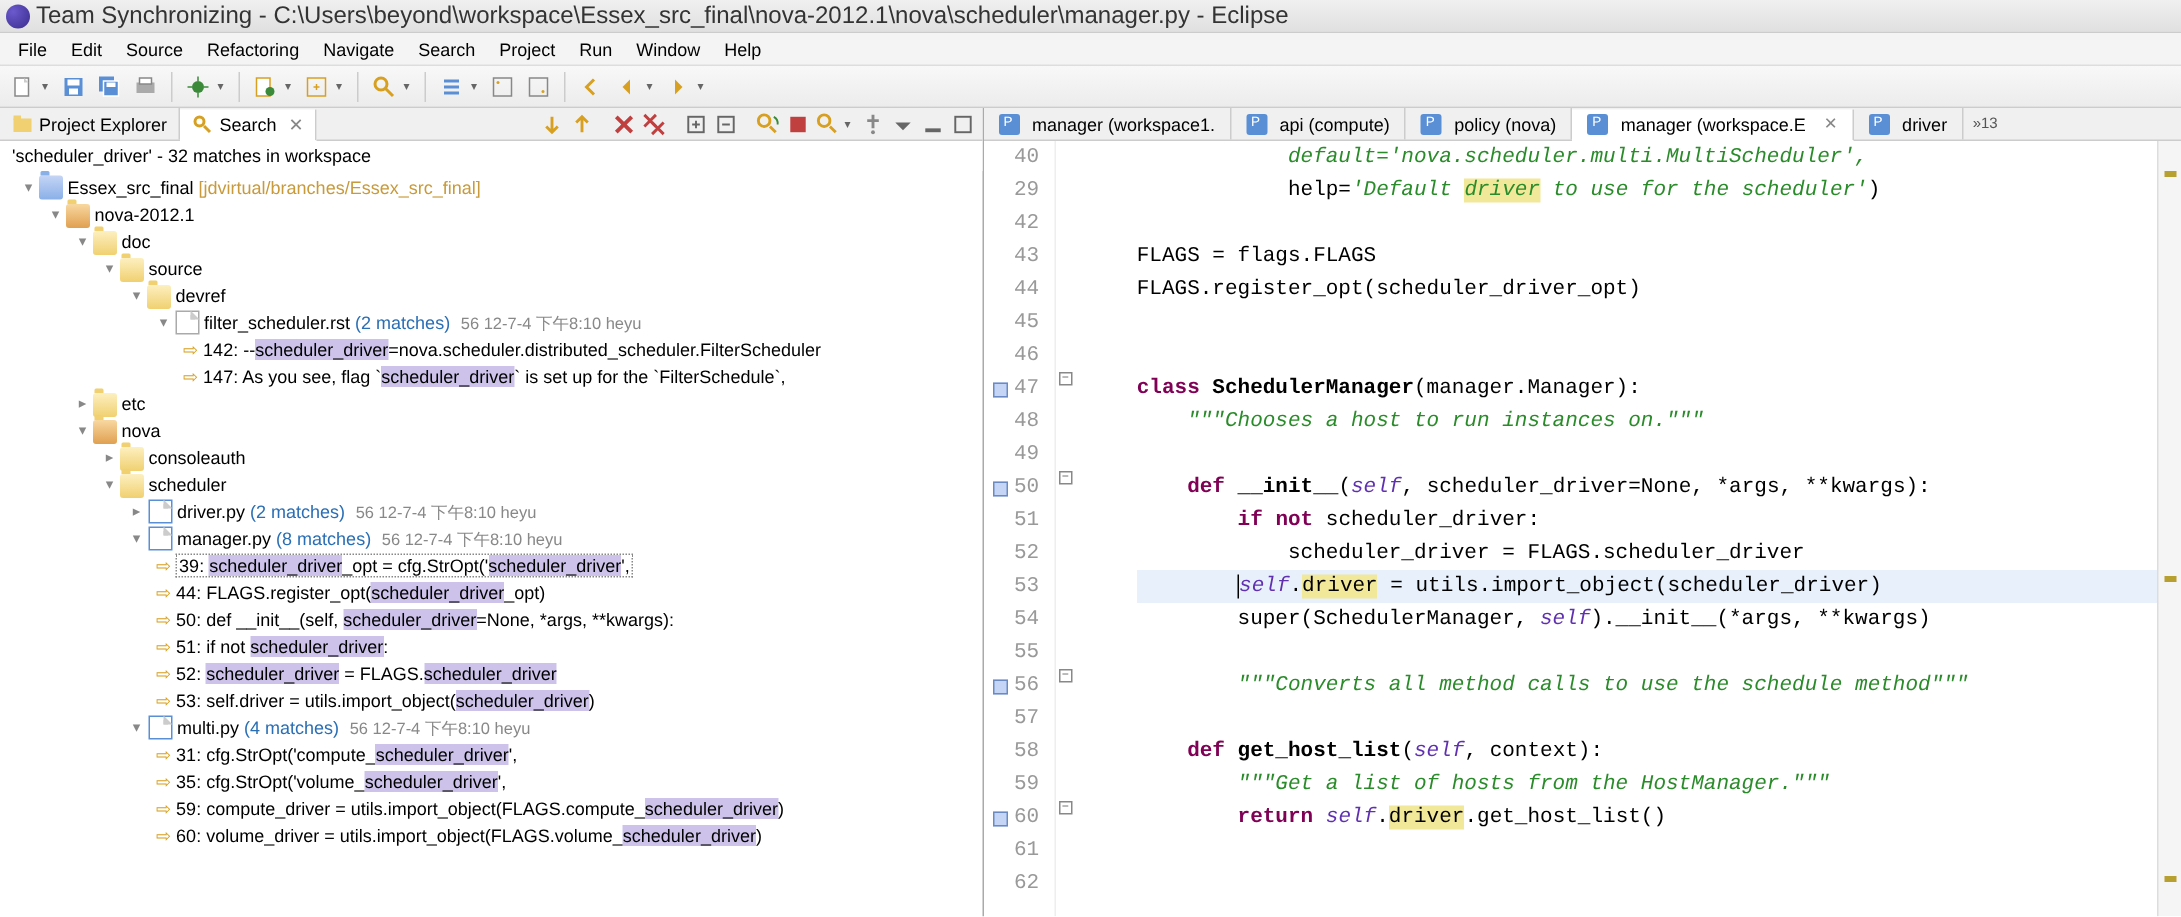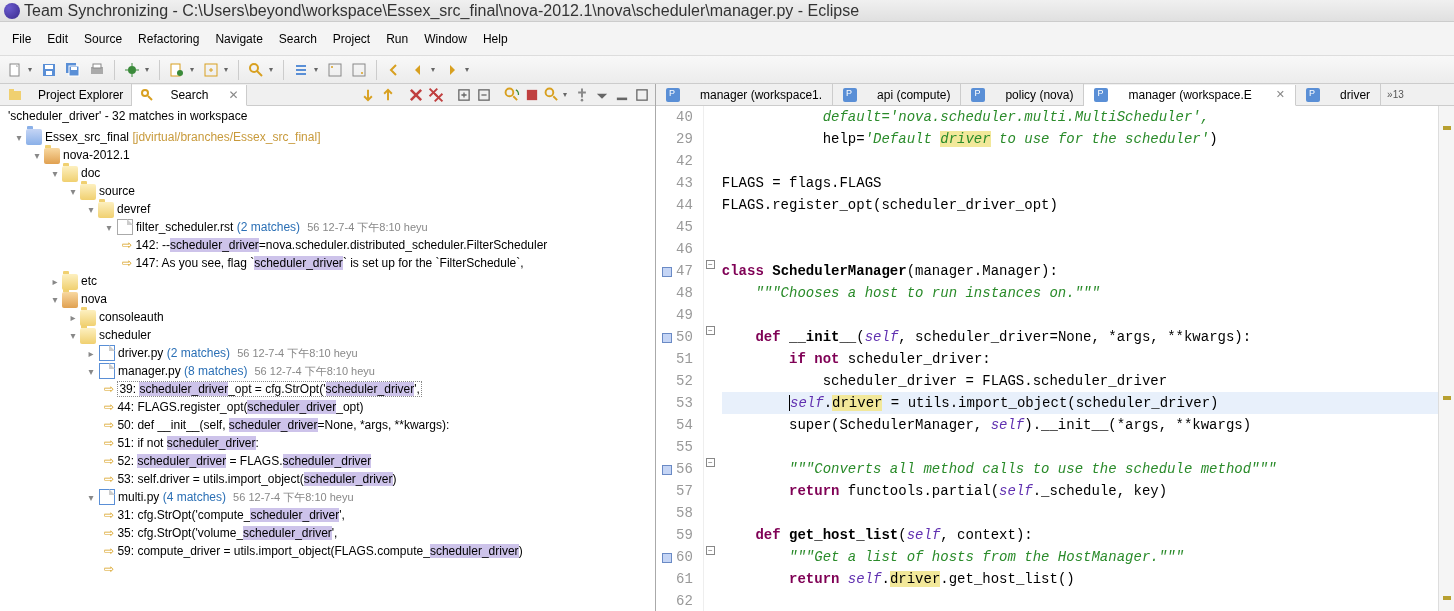--- a/index.html
+++ b/index.html
@@ -4,37 +4,37 @@
 <style>
 * { box-sizing: border-box; margin: 0; padding: 0; }
 body { font-family: "Segoe UI", Tahoma, sans-serif; font-size: 12px; background: #fff; color: #000; overflow: hidden; width: 1454px; height: 611px; }
 
 
 .titlebar { background: linear-gradient(#f0f0f0, #e0e0e0); height: 22px; display: flex; align-items: center; padding: 0 4px; border-bottom: 1px solid #ccc; }
 .titlebar .icon { width: 16px; height: 16px; background: radial-gradient(circle at 30% 30%, #6a5acd, #3a2a8d); border-radius: 50%; margin-right: 4px; }
 .titlebar .title { color: #333; font-size: 16px; }
 
 
-.menubar { background: #f4f4f4; height: 34px; display: flex; align-items: center; padding: 0 4px; border-bottom: 1px solid #ddd; }
+.menubar { background: #f4f4f4; height: 22px; display: flex; align-items: center; padding: 0 4px; border-bottom: 1px solid #ddd; }
 .menubar span { padding: 2px 8px; cursor: pointer; }
 
 
 .toolbar { background: linear-gradient(#f8f8f8, #ececec); height: 28px; display: flex; align-items: center; padding: 0 4px; border-bottom: 1px solid #ccc; gap: 2px; }
 .tbtn { width: 22px; height: 22px; display: flex; align-items: center; justify-content: center; border: 1px solid transparent; cursor: pointer; border-radius: 2px; }
 .tbtn svg, .tbtn span { width: 16px; height: 16px; }
 .tsep { width: 1px; height: 20px; background: #ccc; margin: 0 4px; }
 .tdrop { width: 8px; color: #666; font-size: 8px; cursor: pointer; }
 
 
 .main { display: flex; height: calc(611px - 22px - 22px - 28px); }
 
 
 .left-panel { width: 656px; border-right: 1px solid #aaa; display: flex; flex-direction: column; background: #fff; }
 .left-tabs { display: flex; align-items: center; background: #f0f0f0; border-bottom: 1px solid #ccc; height: 22px; }
-.ltab { padding: 2px 8px; display: flex; align-items: center; gap: 16px; cursor: pointer; border-right: 1px solid #ccc; height: 100%; }
+.ltab { padding: 2px 8px; display: flex; align-items: center; gap: 4px; cursor: pointer; border-right: 1px solid #ccc; height: 100%; }
 .ltab.active { background: #fff; border-bottom: 1px solid #fff; margin-bottom: -1px; }
 .ltab .ticon { width: 14px; height: 14px; }
 .left-toolbar { margin-left: auto; display: flex; align-items: center; gap: 2px; padding-right: 4px; }
 .ltbtn { width: 18px; height: 18px; display: flex; align-items: center; justify-content: center; cursor: pointer; }
 
 .search-summary { padding: 3px 8px; background: #fff; font-size: 12px; }
 
 .tree { flex: 1; overflow: auto; padding: 2px 0; }
 .tree-row { display: flex; align-items: center; padding: 1px 0; white-space: nowrap; cursor: pointer; height: 18px; }
 .tree-row .indent { display: inline-block; }
@@ -43,33 +43,33 @@
 .tree-row .label { font-size: 12px; }
 .tree-row .meta { color: #888; font-size: 11px; margin-left: 4px; }
 .tree-row .matches { color: #2a6fb5; font-size: 12px; }
 .tree-row .repo { color: #c89a3b; font-size: 12px; }
 .hl { background: #cdc3ea; }
 .sel-box { border: 1px dotted #888; padding: 0 1px; }
 
 
 .right-panel { flex: 1; display: flex; flex-direction: column; }
 .editor-tabs { display: flex; align-items: center; background: #f0f0f0; border-bottom: 1px solid #ccc; height: 22px; }
-.etab { padding: 2px 10px; display: flex; align-items: center; gap: 20px; cursor: pointer; border-right: 1px solid #ccc; height: 100%; font-size: 12px; }
+.etab { padding: 2px 10px; display: flex; align-items: center; gap: 8px; cursor: pointer; border-right: 1px solid #ccc; height: 100%; font-size: 12px; }
 .etab.active { background: #fff; border-bottom: 1px solid #fff; margin-bottom: -1px; }
 .etab .ticon { width: 14px; height: 14px; background: #5a8fd6; border-radius: 2px; position: relative; }
 .etab .ticon::after { content: "P"; position: absolute; font-size: 9px; color: #fff; left: 3px; top: 0; }
 .etab .close { color: #888; margin-left: 4px; font-size: 11px; }
 .etab-more { padding: 2px 6px; color: #555; font-size: 10px; cursor: pointer; }
 
 .editor { flex: 1; display: flex; font-family: Consolas, "Courier New", monospace; font-size: 14px; line-height: 22px; overflow: auto; }
 .gutter { background: #fff; color: #999; text-align: right; padding: 0 10px 0 20px; user-select: none; border-right:1px solid #eee; }
 .gutter div { position: relative; }
 .fold-col { width: 14px; background: #fff; position: relative; }
 .fold-mark { position: absolute; width: 9px; height: 9px; border: 1px solid #888; font-size: 8px; text-align: center; line-height: 7px; color: #666; background: #fff; left: 2px; }
-.code { flex: 1; padding-left: 4px; }
+.code { flex: 1; padding-left: 4px; margin-left: 36px; }
 .code-line { white-space: pre; height: 22px; }
 .code-line.current { background: #e8f0fb; }
 .kw { color: #7f0055; font-weight: bold; }
 .str { color: #2a8b2a; font-style: italic; }
 .self { color: #6030b0; font-style: italic; text-align: center; }
 .fname { font-weight: bold; }
 .cname { font-weight: bold; }
 .hly { background: #f2e89a; }
 .cursor-mark { border-left: 1px solid #000; }
 
@@ -394,21 +394,21 @@
       <div class="tree-row"><span class="indent" style="width:104px"></span><span class="ico-arrow">⇨</span>&nbsp;<span class="label"><span>53:</span><span> self.driver = utils.import_object(</span><span class="hl">scheduler_driver</span><span>)</span></span></div>
       <div class="tree-row">
           <span class="indent" style="width:84px"></span>
           <span class="twisty">▾</span>
           <span class="ticon ico-file ico-py"></span>
           <span class="label"><span>multi.py</span> <span class="matches">(4 matches)</span><span class="meta"> <span>56  12-7-4 下午8:10  heyu</span></span></span>
         </div>
       <div class="tree-row"><span class="indent" style="width:104px"></span><span class="ico-arrow">⇨</span>&nbsp;<span class="label"><span>31:</span><span> cfg.StrOpt('compute_</span><span class="hl">scheduler_driver</span><span>',</span></span></div>
       <div class="tree-row"><span class="indent" style="width:104px"></span><span class="ico-arrow">⇨</span>&nbsp;<span class="label"><span>35:</span><span> cfg.StrOpt('volume_</span><span class="hl">scheduler_driver</span><span>',</span></span></div>
       <div class="tree-row"><span class="indent" style="width:104px"></span><span class="ico-arrow">⇨</span>&nbsp;<span class="label"><span>59:</span><span> compute_driver = utils.import_object(FLAGS.compute_</span><span class="hl">scheduler_driver</span><span>)</span></span></div>
-      <div class="tree-row"><span class="indent" style="width:104px"></span><span class="ico-arrow">⇨</span>&nbsp;</div>
+      <div class="tree-row"><span class="indent" style="width:104px"></span><span class="ico-arrow">⇨</span>&nbsp;<span class="label"><span>60:</span><span> volume_driver = utils.import_object(FLAGS.volume_</span><span class="hl">scheduler_driver</span><span>)</span></span></div>
     </div>
   </div>
 
   <div class="right-panel">
     <div class="editor-tabs">
       <div class="etab">
           <span class="ticon"></span>
           <span>manager (workspace1.</span>
         </div>
       <div class="etab">
@@ -473,21 +473,20 @@
         <div class="code-line"><span class="kw">class</span><span class="cname"> SchedulerManager</span><span>(manager.Manager):</span></div>
         <div class="code-line"><span class="str">    """Chooses a host to run instances on."""</span></div>
         <div class="code-line"></div>
         <div class="code-line"><span>    </span><span class="kw">def</span><span class="fname"> __init__</span><span>(</span><span class="self">self</span><span>, scheduler_driver=None, *args, **kwargs):</span></div>
         <div class="code-line"><span>        </span><span class="kw">if</span><span> </span><span class="kw">not</span><span> scheduler_driver:</span></div>
         <div class="code-line">            scheduler_driver = FLAGS.scheduler_driver</div>
         <div class="code-line current"><span>        </span><span class="cursor-mark"></span><span class="self">self</span><span>.</span><span class="hly">driver</span><span> = utils.import_object(scheduler_driver)</span></div>
         <div class="code-line"><span>        super(SchedulerManager, </span><span class="self">self</span><span>).__init__(*args, **kwargs)</span></div>
         <div class="code-line"></div>
         <div class="code-line"><span class="str">        """Converts all method calls to use the schedule method"""</span></div>
-        <div class="code-line"><span>        </span><span class="kw">return</span><span> functools.partial(</span><span class="self">self</span><span>._schedule, key)</span></div>
         <div class="code-line"></div>
         <div class="code-line"><span>    </span><span class="kw">def</span><span class="fname"> get_host_list</span><span>(</span><span class="self">self</span><span>, context):</span></div>
         <div class="code-line"><span class="str">        """Get a list of hosts from the HostManager."""</span></div>
         <div class="code-line"><span>        </span><span class="kw">return</span><span> </span><span class="self">self</span><span>.</span><span class="hly">driver</span><span>.get_host_list()</span></div>
       </div>
       <div class="overview-ruler">
         <div class="ov-mark" style="top:20px"></div>
         <div class="ov-mark" style="top:290px"></div>
         <div class="ov-mark" style="top:490px"></div>
       </div>

